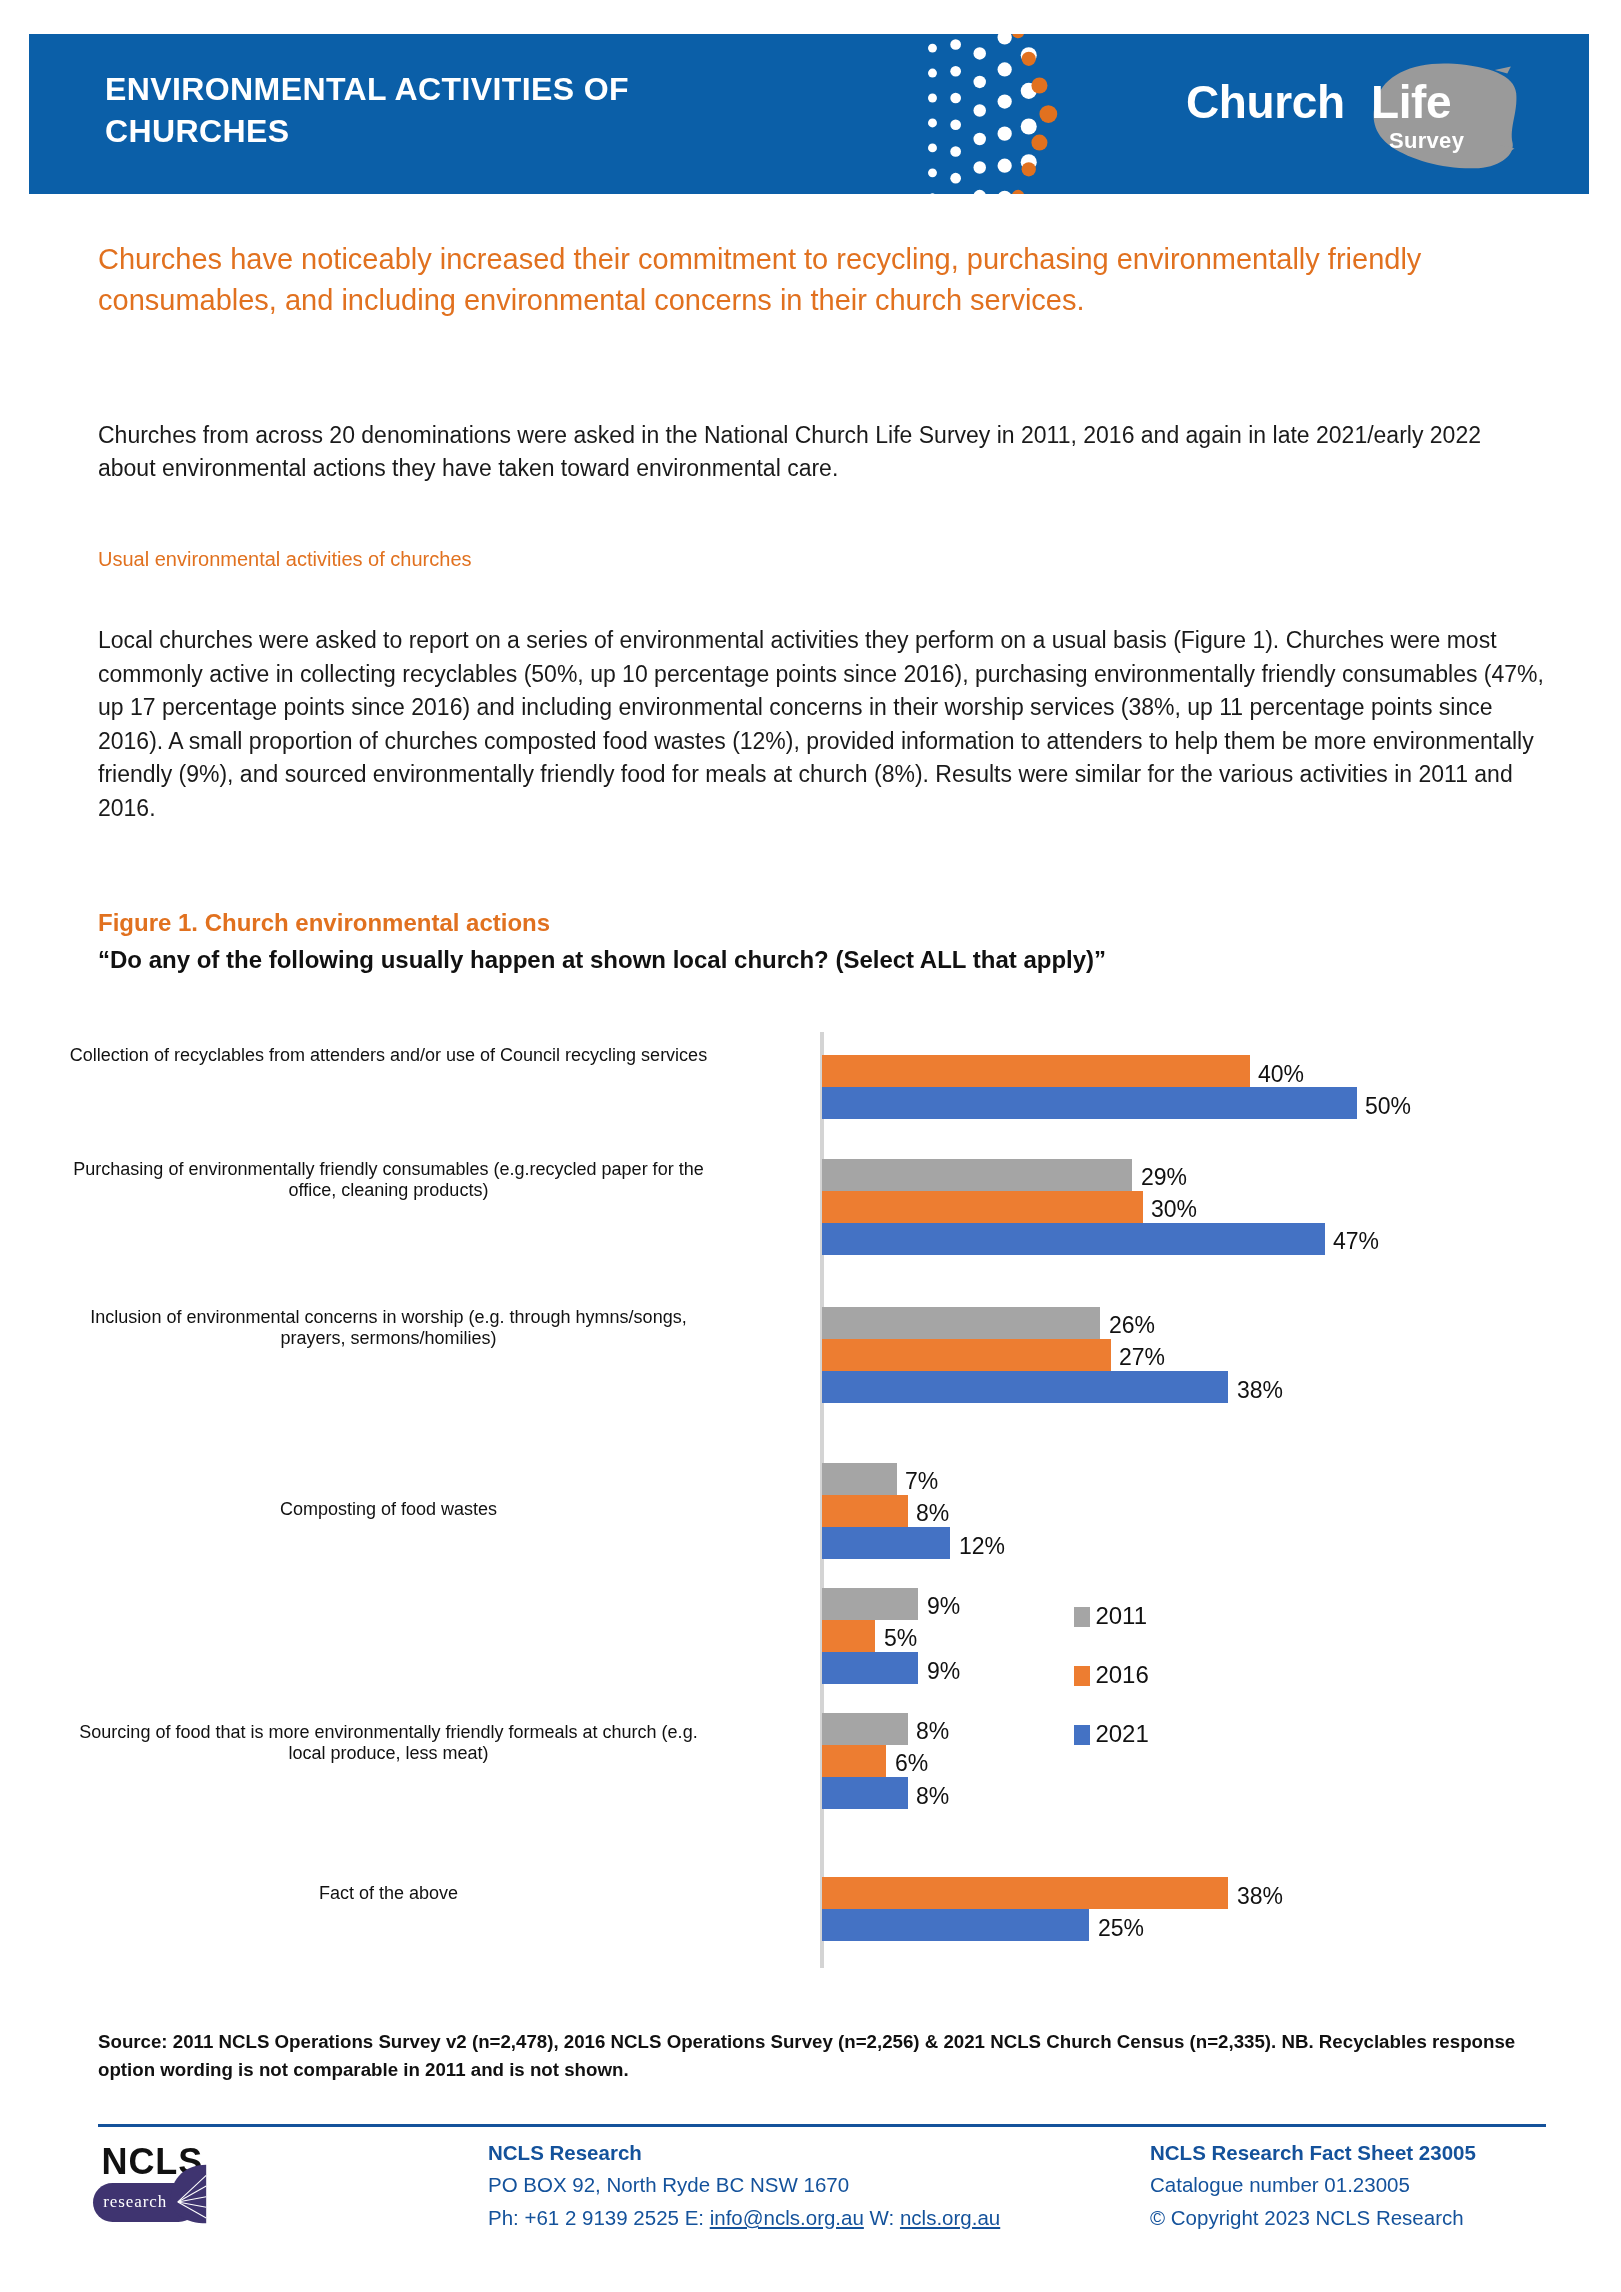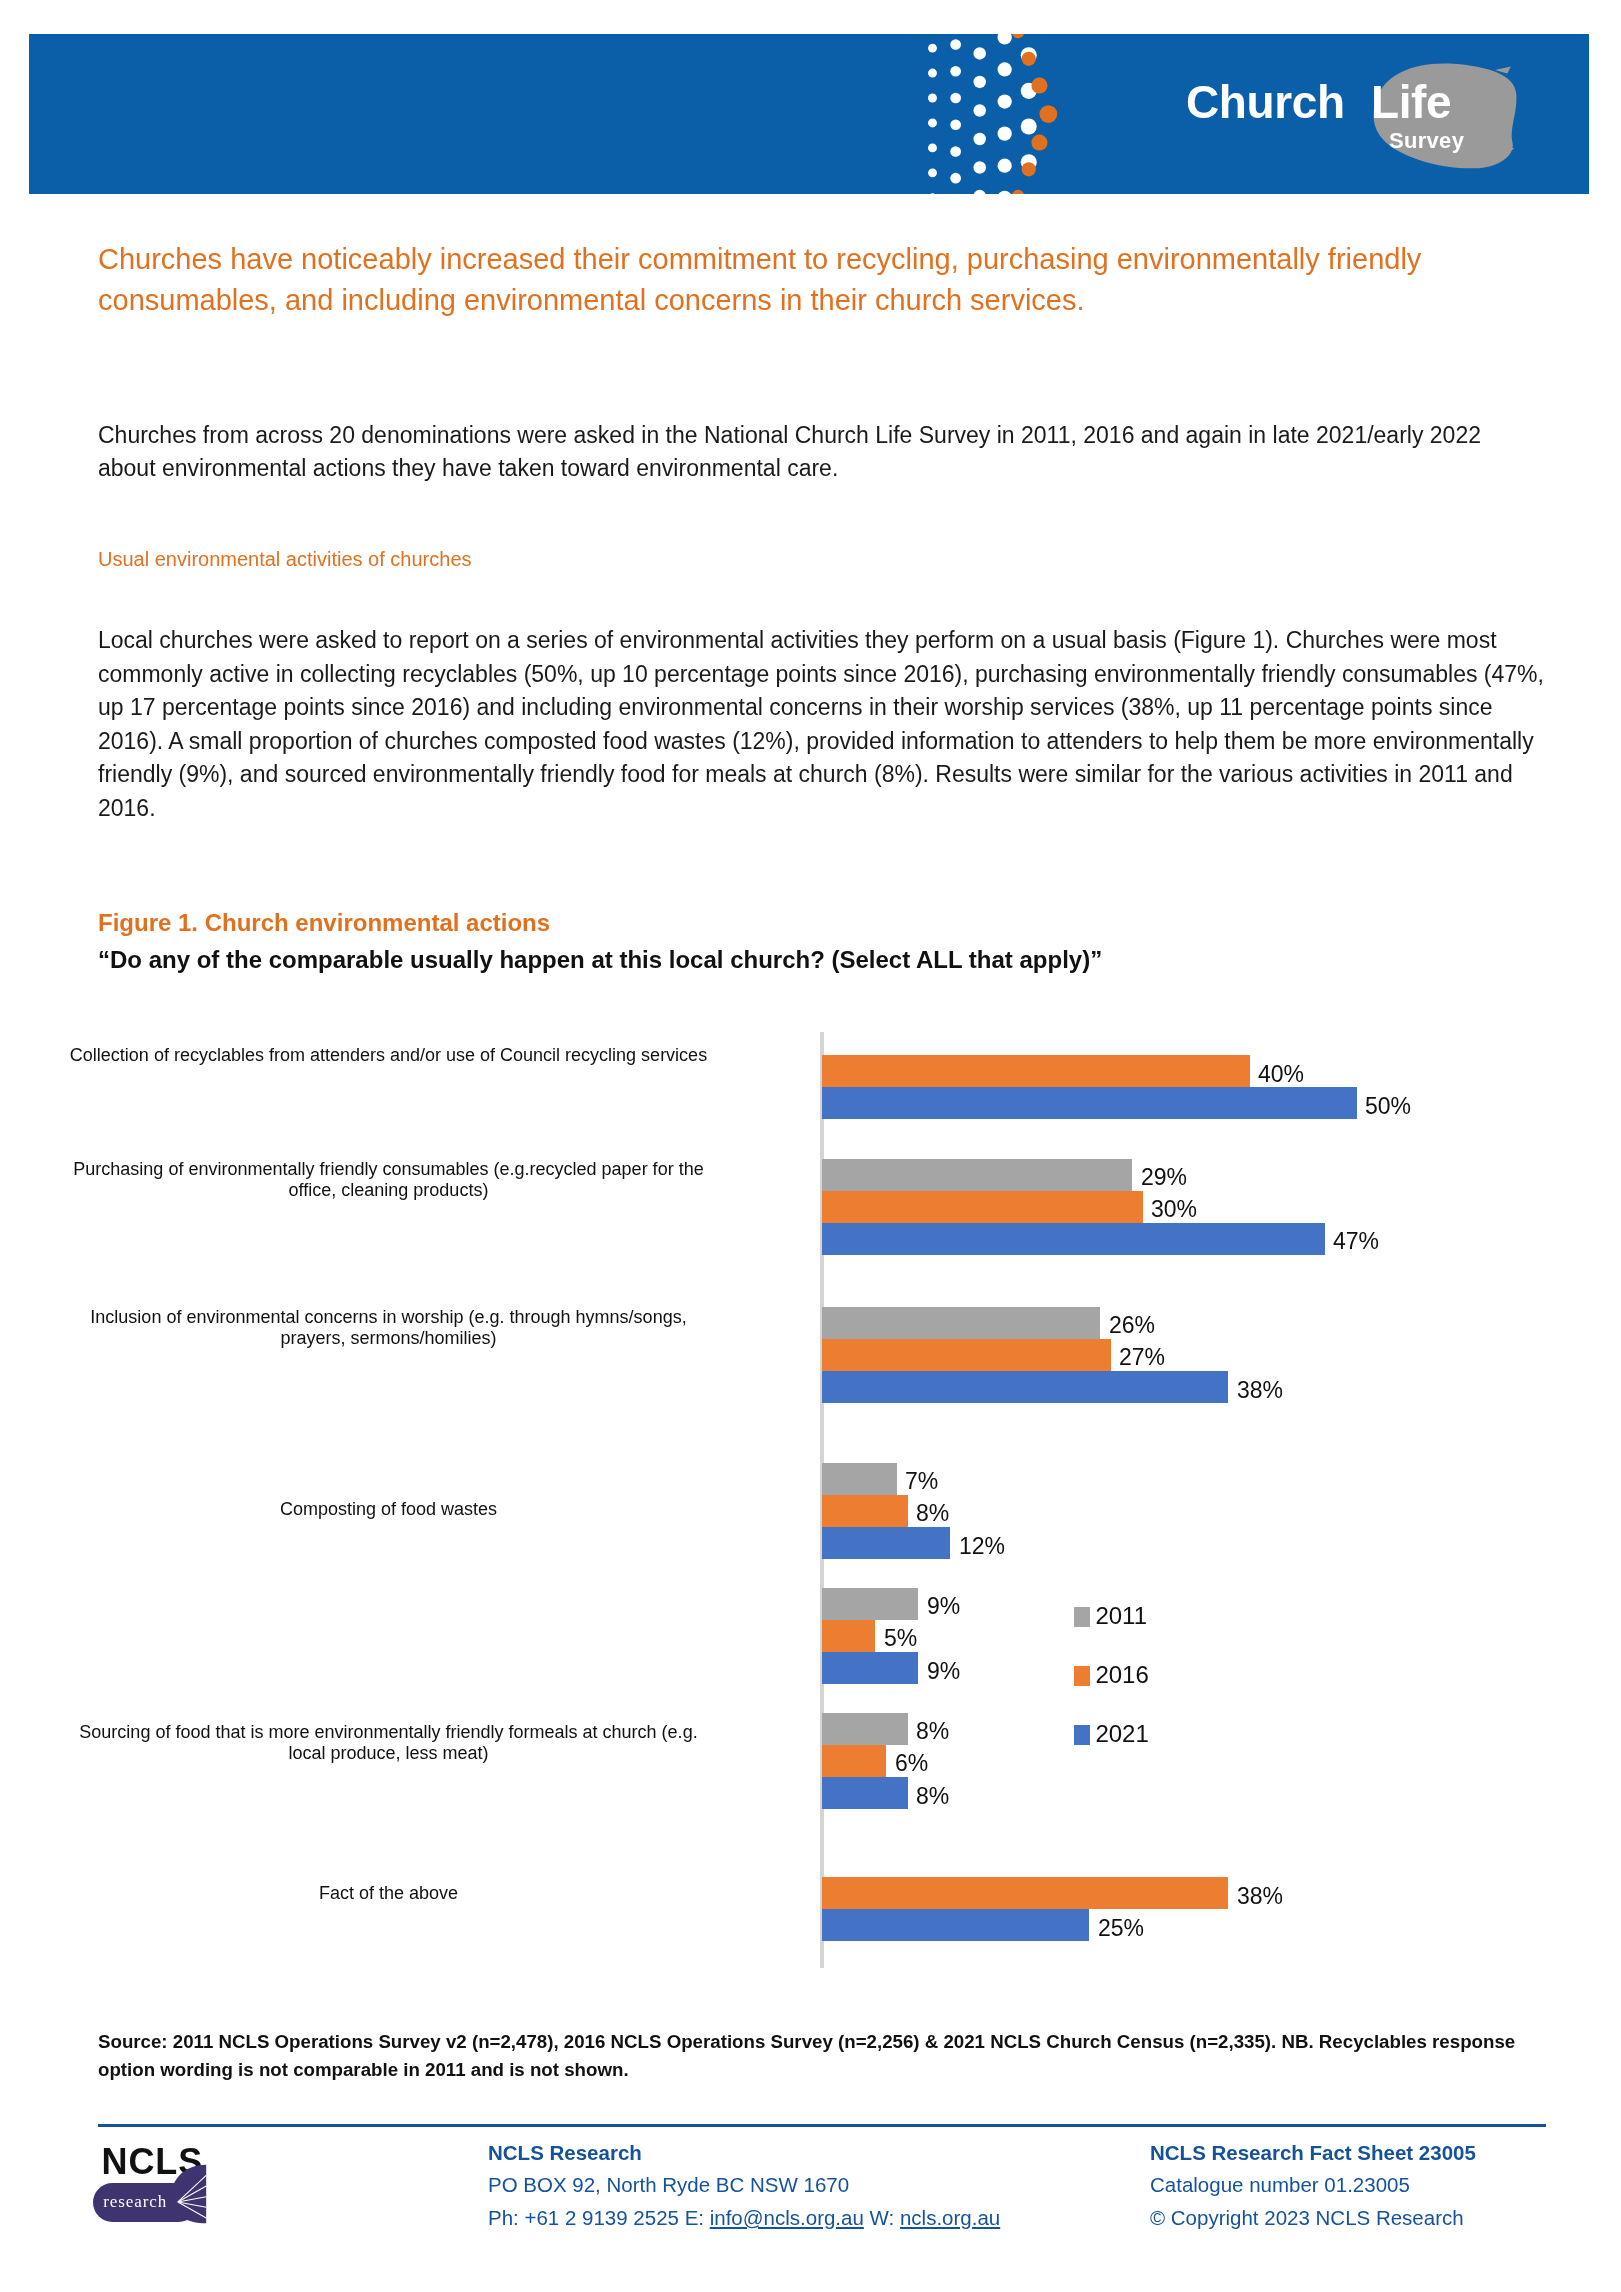--- a/index.html
+++ b/index.html
@@ -240,41 +240,42 @@
         <circle cx="122" cy="58" r="8"></circle>
       <circle cx="134" cy="88" r="9"></circle>
         <circle cx="144" cy="120" r="10"></circle>
       <circle cx="134" cy="152" r="9"></circle>
         <circle cx="122" cy="182" r="8"></circle>
       <circle cx="110" cy="212" r="7"></circle>
         <circle cx="100" cy="244" r="6"></circle>
     </g>
   </svg>
 
+  <div class="banner-title">ENVIRONMENTAL ACTIVITIES OF CHURCHES</div>
 
   <div class="banner-logo">
     <svg class="logo-brush" viewBox="0 0 176 122">
       <path d="M18 42 C26 14, 62 0, 104 3 C144 6, 172 16, 174 36 C176 58, 166 74, 170 92
                C172 104, 158 118, 132 120 C96 122, 58 112, 34 96 C14 82, 10 62, 18 42 Z" fill="#9A9A9A"></path>
       <path d="M150 10 L168 6 L164 14 Z" fill="#9A9A9A"></path>
       <path d="M156 94 L172 98 L160 106 Z" fill="#9A9A9A"></path>
     </svg>
     <div class="logo-church">Church</div>
     <div class="logo-life">Life</div>
     <div class="logo-survey">Survey</div>
   </div>
 </div>
 
 <div class="lead">Churches have noticeably increased their commitment to recycling, purchasing environmentally friendly consumables, and including environmental concerns in their church services.</div>
 <div class="intro">Churches from across 20 denominations were asked in the National Church Life Survey in 2011, 2016 and again in late 2021/early 2022 about environmental actions they have taken toward environmental care.</div>
 <div class="section-head">Usual environmental activities of churches</div>
 <div class="para">Local churches were asked to report on a series of environmental activities they perform on a usual basis (Figure 1). Churches were most commonly active in collecting recyclables (50%, up 10 percentage points since 2016), purchasing environmentally friendly consumables (47%, up 17 percentage points since 2016) and including environmental concerns in their worship services (38%, up 11 percentage points since 2016). A small proportion of churches composted food wastes (12%), provided information to attenders to help them be more environmentally friendly (9%), and sourced environmentally friendly food for meals at church (8%). Results were similar for the various activities in 2011 and 2016.</div>
 
 <div class="fig-title">Figure 1. Church environmental actions</div>
-<div class="fig-sub">“Do any of the comparable usually happen at this local church? (Select ALL that apply)”</div>
+<div class="fig-sub">“Do any of the following usually happen at shown local church? (Select ALL that apply)”</div>
 
 <div class="chart">
   <div class="axis-line"></div>
 
   <div class="group" style="top:0px;height:119px;">
     <div class="cat-text" style="top:19.6px;">Collection of recyclables from attenders and/or use of Council recycling services</div>
     <div class="bar y2016" style="top:30px;width:428px;"></div>
     <div class="bar-value" style="left:1258px;top:36px;">40%</div>
     <div class="bar y2021" style="top:62px;width:535px;"></div>
     <div class="bar-value" style="left:1365px;top:68px;">50%</div>

